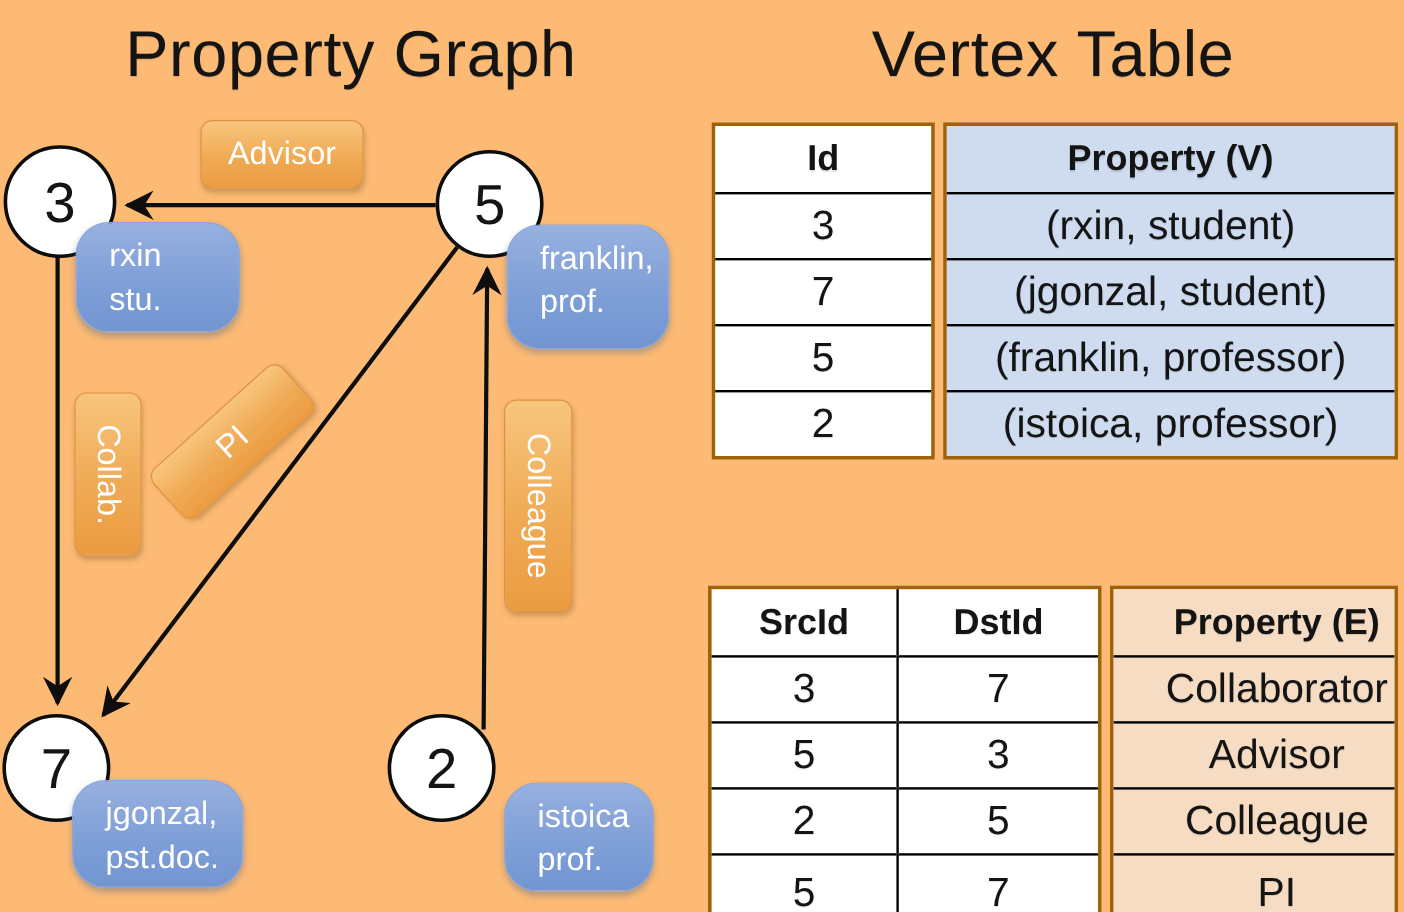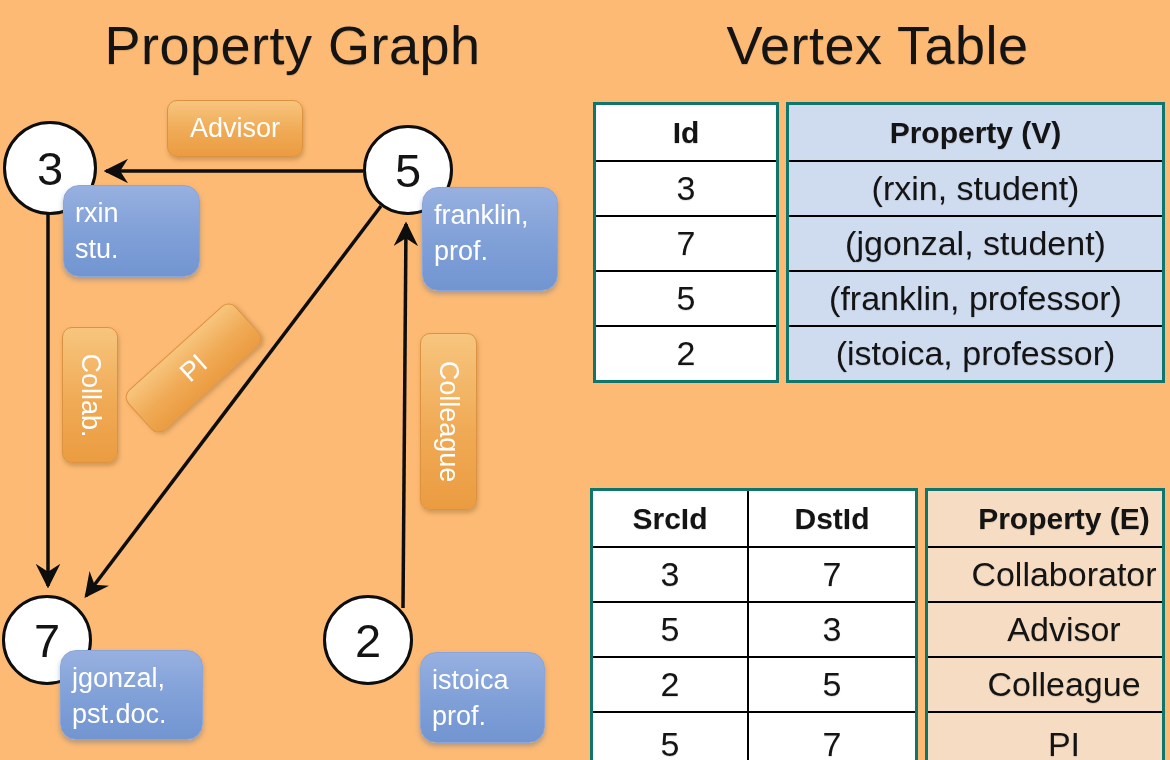--- a/index.html
+++ b/index.html
@@ -22,22 +22,22 @@
     position:absolute;z-index:2;background:#fff;border:3.5px solid #0d0d0d;border-radius:50%;
     display:flex;align-items:center;justify-content:center;
     font-size:47px;font-weight:300;color:#141414;box-sizing:border-box;
   }
   #node-3{left:3px;top:121px;width:94px;height:94px;}
   #node-5{left:363px;top:125px;width:90px;height:90px;}
   #node-7{left:2px;top:595px;width:90px;height:90px;}
   #node-2{left:323px;top:595px;width:90px;height:90px;}
 
   .vprop{
-    position:absolute;z-index:3;border-radius:16px;box-sizing:border-box;
-    padding:9px 6px 0 11px;color:#fff;font-size:27px;line-height:36px;font-weight:300;
+    position:absolute;z-index:3;border-radius:28px;box-sizing:border-box;
+    padding:9px 6px 0 27px;color:#fff;font-size:27px;line-height:36px;font-weight:300;
     background:linear-gradient(180deg,#97b0e0 0%,#7f9fd7 55%,#7295d1 100%);
     border:1px solid #8aa5da;
     box-shadow:0 3px 5px rgba(90,110,140,0.45);
   }
   #prop-3{left:63px;top:185px;width:137px;height:92px;}
   #prop-5{left:422px;top:187px;width:136px;height:104px;}
   #prop-7{left:60px;top:650px;width:143px;height:90px;}
   #prop-2{left:420px;top:652px;width:125px;height:91px;}
 
   .eprop{
@@ -51,21 +51,21 @@
   #elabel-advisor{left:167px;top:100px;width:136px;height:57px;}
   #elabel-collab{left:62px;top:327px;width:56px;height:136px;}
   #elabel-pi{left:121px;top:341px;width:145px;height:54px;transform:rotate(-42deg);}
   #elabel-colleague{left:420px;top:333px;width:57px;height:177px;}
   .rot90{transform:rotate(90deg);}
 
   
   .tbl{position:absolute;display:flex;gap:7px;}
   #vertex-table{left:593px;top:102px;}
   #edge-table{left:590px;top:488px;}
-  .tcol{border:3px solid #0f766e;background:#fff;box-sizing:border-box;}
+  .tcol{border:3px solid #a16207;background:#fff;box-sizing:border-box;}
   .cell{
     display:flex;align-items:center;justify-content:center;
     font-size:34px;font-weight:300;color:#141414;height:53px;
     border-top:2.5px solid #000;text-shadow:0 1px 1px rgba(0,0,0,0.12);
   }
   .cell.hdr{height:55px;font-size:30px;font-weight:700;border-top:none;}
   #vcol-id{width:186px;}
   #vcol-prop{width:379px;background:#cfdcf0;}
   #vcol-prop .cell{background:#cfdcf0;}
   #ecol-ids{width:328px;}

